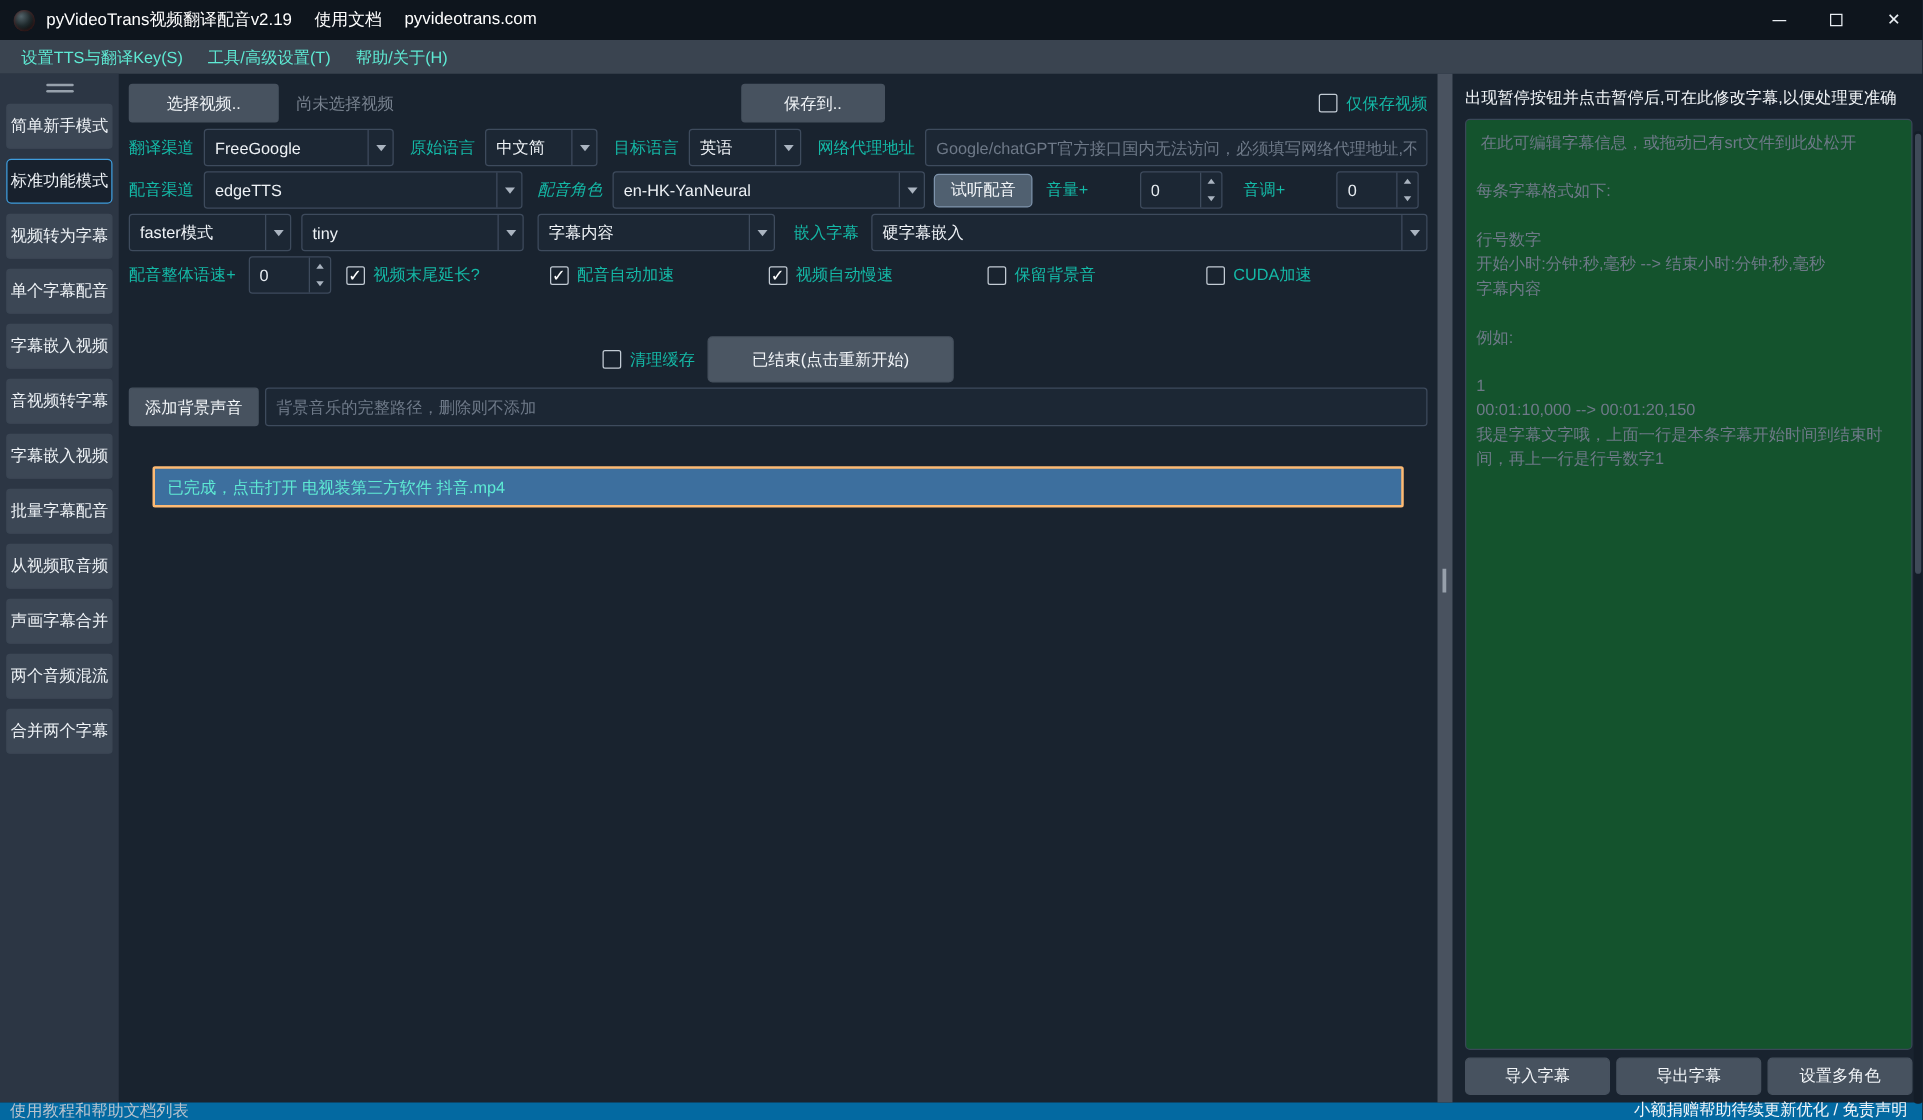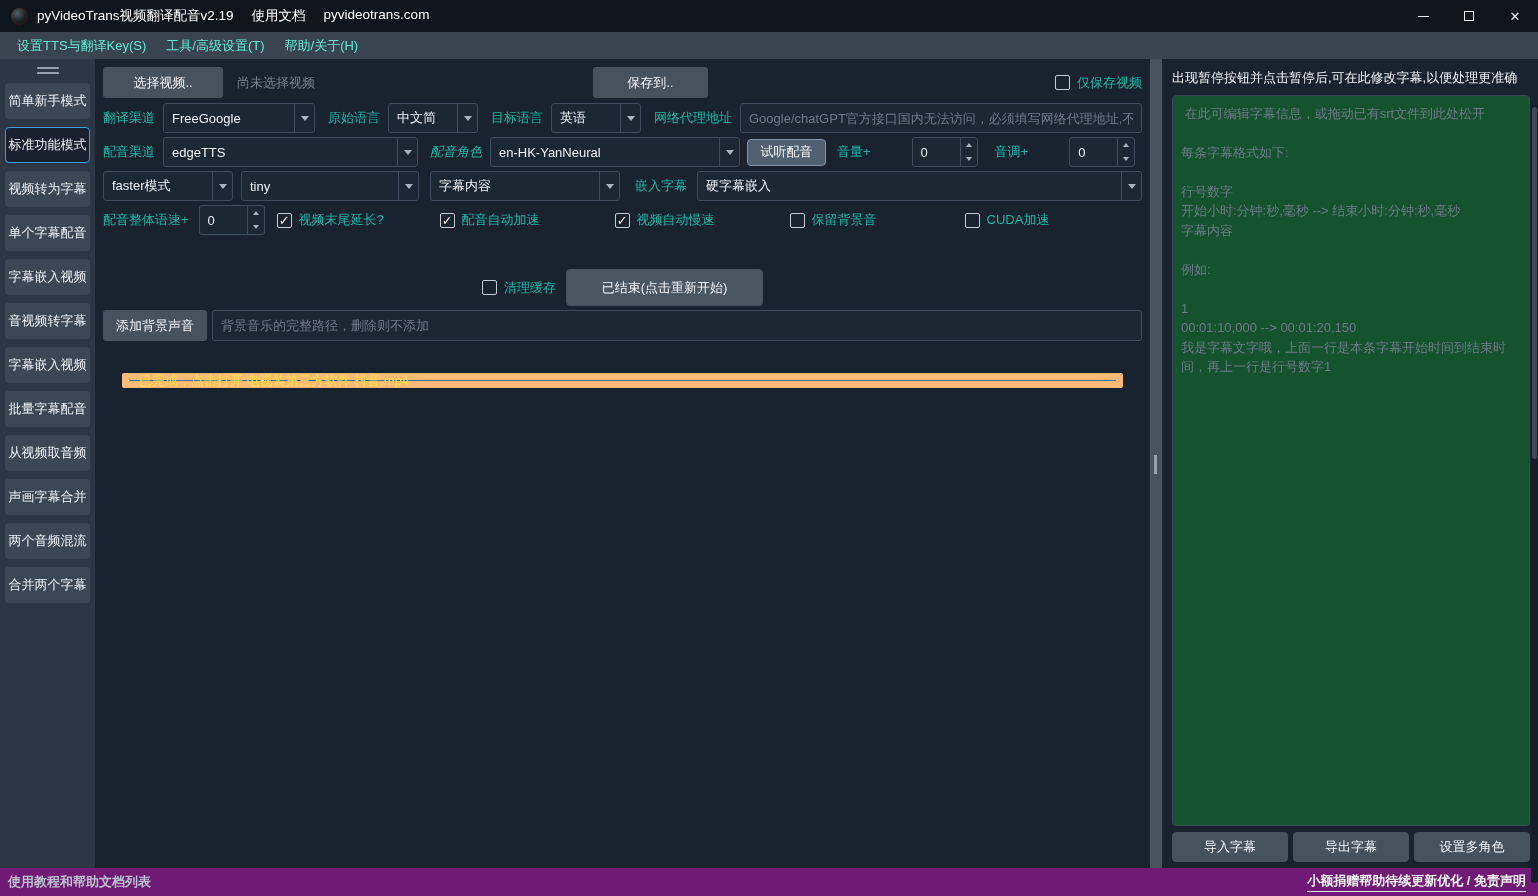--- a/index.html
+++ b/index.html
@@ -57,39 +57,39 @@
   .tri-up { width:0; height:0; border-left:3.5px solid transparent; border-right:3.5px solid transparent; border-bottom:4px solid #aab4c0; }
   .tri-dn { width:0; height:0; border-left:3.5px solid transparent; border-right:3.5px solid transparent; border-top:4px solid #aab4c0; }
 
   .check-wrap { display:flex; align-items:center; gap:7px; white-space:nowrap; }
   .checkbox { width:15px; height:15px; border:1px solid #c3ccd5; border-radius:2px; background:transparent; flex:none;
     display:flex; align-items:center; justify-content:center; font-size:13px; color:#fff; line-height:1; }
   .checkbox.checked::after { content:"✓"; font-weight:bold; }
 
   .muted { color:#78828f; }
 
-  .result-bar { margin:28px 19px 0 19px; height:15px; background:#3d6f9e; border:7px solid #fdba74; border-radius:2px;
-    display:flex; align-items:center; padding:0 10px; color:#fde047; }
+  .result-bar { margin:28px 19px 0 19px; height:33px; background:#3d6f9e; border:2px solid #fdba74; border-radius:2px;
+    display:flex; align-items:center; padding:0 10px; color:#5eead4; }
 
   
   .splitter { width:12px; background:#49525f; flex:none; position:relative; }
   .splitter::after { content:""; position:absolute; left:4px; top:396px; width:3px; height:19px; background:#97a0ab; }
 
   
   .right-panel { width:376px; flex:none; padding:8px 8px 6px 10px; display:flex; flex-direction:column; position:relative; }
   .tip { color:#f2f5f8; margin:2px 0 8px 0; line-height:1.35; }
   .subtitle-editor { flex:1; background:#14532d; border:1px solid #3a4758; border-radius:4px; resize:none; outline:none;
     color:#8b95a2; font-family:inherit; font-size:13px; line-height:1.5; padding:8px; }
   .panel-btns { display:flex; gap:5px; margin-top:6px; }
   .panel-btns .btn { flex:1; height:30px; border-radius:4px; }
   .v-scroll { position:absolute; right:0px; top:46px; width:7px; height:778px; background:#141d28; border-radius:3px; }
   .v-scroll .thumb { position:absolute; top:2px; left:1px; width:5px; height:352px; background:#3f4a58; border-radius:3px; }
 
   
-  .statusbar { height:28px; background:#701a75; flex:none; display:flex; align-items:center; padding:0 12px 0 8px;font-weight:bold; }
+  .statusbar { height:14px; background:#0369a1; flex:none; display:flex; align-items:center; padding:0 12px 0 8px; }
   .status-left { color:#b9c3cd; }
   .status-right { margin-left:auto; color:#f2f5f8; border-bottom:1px solid #dfe5ea; padding-bottom:1px; }
 </style>
 </head>
 <body>
 
 <div class="window">
 
   <div class="titlebar">
     <span class="app-icon"></span>

